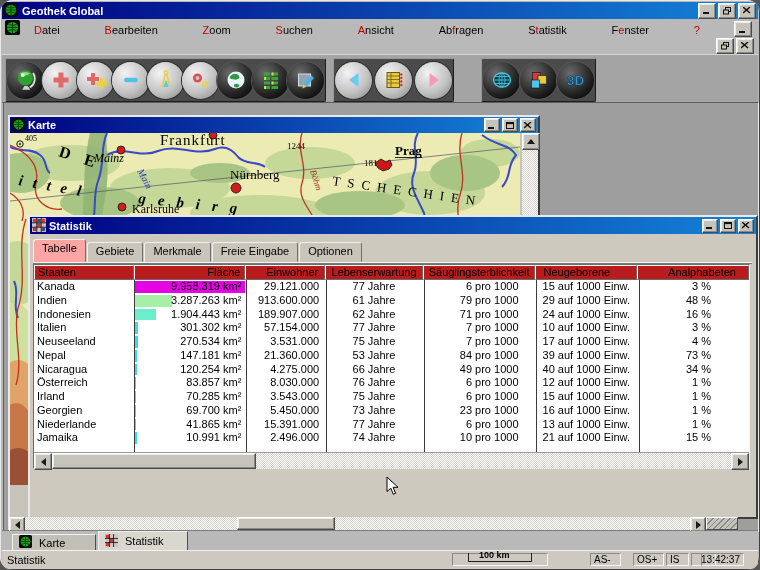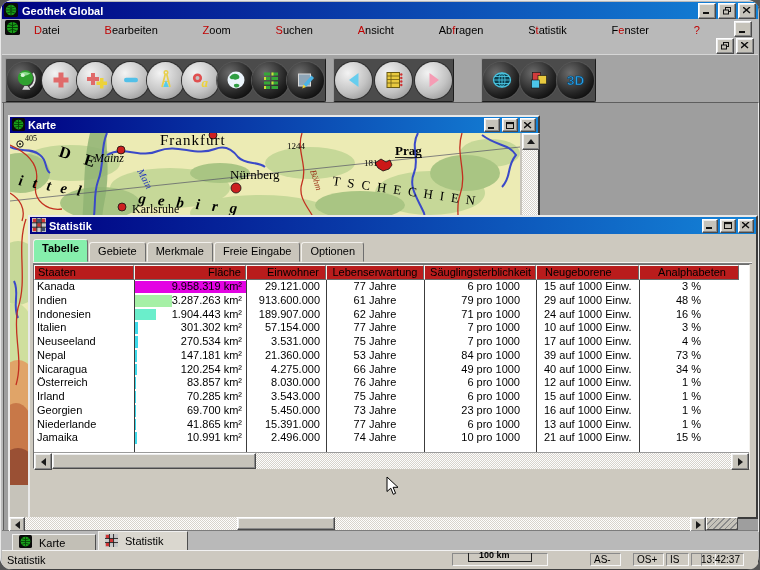--- a/index.html
+++ b/index.html
@@ -53,42 +53,42 @@
   .tri-up{width:0;height:0;border-left:4px solid transparent;border-right:4px solid transparent;border-bottom:5px solid #1a1a1a;}
   .tri-dn{width:0;height:0;border-left:4px solid transparent;border-right:4px solid transparent;border-top:5px solid #1a1a1a;}
   .tri-lf{width:0;height:0;border-top:4px solid transparent;border-bottom:4px solid transparent;border-right:5px solid #1a1a1a;}
   .tri-rt{width:0;height:0;border-top:4px solid transparent;border-bottom:4px solid transparent;border-left:5px solid #1a1a1a;}
   
   .statw{left:24px;top:112px;width:726px;height:300px;background:#cdc9bf;}
   .statw .wtitle{height:17px;}
   .stabs{position:absolute;left:3px;top:26px;display:flex;align-items:flex-end;height:19px;}
   .stab{height:16px;padding:2px 8px 0;background:#c9c5bb;border:1px solid;border-color:#f2f0ec #6e6e6e transparent #f2f0ec;
     border-radius:3px 3px 0 0;margin-right:1px;}
-  .stab.active{height:19px;background:#86efac;font-weight:bold;position:relative;z-index:2;margin-top:17px;}
+  .stab.active{height:19px;background:#fca5a5;font-weight:normal;position:relative;z-index:2;margin-top:17px;}
   .tabline{position:absolute;left:3px;top:45px;width:719px;height:1px;background:#f4f2ee;border-bottom:1px solid #7a7a7a;}
   .stable{position:absolute;left:3px;top:47px;width:717px;height:205px;background:#fff;
     border:1px solid;border-color:#6e6e6e #f4f2ee #f4f2ee #6e6e6e;box-sizing:border-box;}
   .thead{display:flex;height:15px;}
   .th{box-sizing:border-box;background:#b91c1c;border:1px solid;border-color:#f6f4f0 #6a6a6a #6a6a6a #f6f4f0;
     font-size:11px;height:15px;line-height:13px;padding:0 4px;text-align:right;overflow:hidden;white-space:nowrap;}
   .th.c0{text-align:left;}
   .tbody{position:relative;}
   .gridlines{position:absolute;left:0;top:0;width:717px;height:172px;pointer-events:none;
     background-image:linear-gradient(#3c3c3c,#3c3c3c),linear-gradient(#3c3c3c,#3c3c3c),linear-gradient(#3c3c3c,#3c3c3c),linear-gradient(#3c3c3c,#3c3c3c),linear-gradient(#3c3c3c,#3c3c3c),linear-gradient(#3c3c3c,#3c3c3c);
     background-size:1px 100%;background-repeat:no-repeat;
     background-position:100px 0,212px 0,292px 0,390px 0,502px 0,605px 0;}
   .trow{display:flex;height:13.75px;}
   .c{box-sizing:border-box;height:13.75px;line-height:13.4px;font-size:11px;overflow:hidden;white-space:nowrap;}
   .c0{width:100px;text-align:left;padding-left:3px;}
   .c1{width:112px;text-align:right;padding-right:4px;position:relative;}
   .c2{width:80px;text-align:right;padding-right:6px;}
   .c3{width:98px;text-align:center;}
   .c4{width:112px;text-align:right;padding-right:16px;}
   .c5{width:103px;text-align:left;padding-left:8px;}
-  .c6{width:100px;text-align:right;padding-right:38px;}
+  .c6{width:112px;text-align:right;padding-right:38px;}
   .th.c4{padding-right:4px;}.th.c6{padding-right:12px;}
   .c1 .bar{position:absolute;left:1px;top:1px;bottom:1px;}
   .c1 .val{position:relative;}
   .tfiller{height:7px;}
   .hscroll{display:flex;height:16px;border-top:1px solid #9a9a9a;}
   .hscroll .trk{flex:1;position:relative;}
   .hthumb{position:absolute;top:0;bottom:0;background:#c6c3ba;border:1px solid;border-color:#fff #4a4a4a #4a4a4a #fff;
     box-shadow:inset -1px -1px 0 #8a8a8a,inset 1px 1px 0 #ececec;}
   
   .wsscroll{position:absolute;left:5px;top:414px;width:729px;height:13px;display:flex;z-index:5;}

